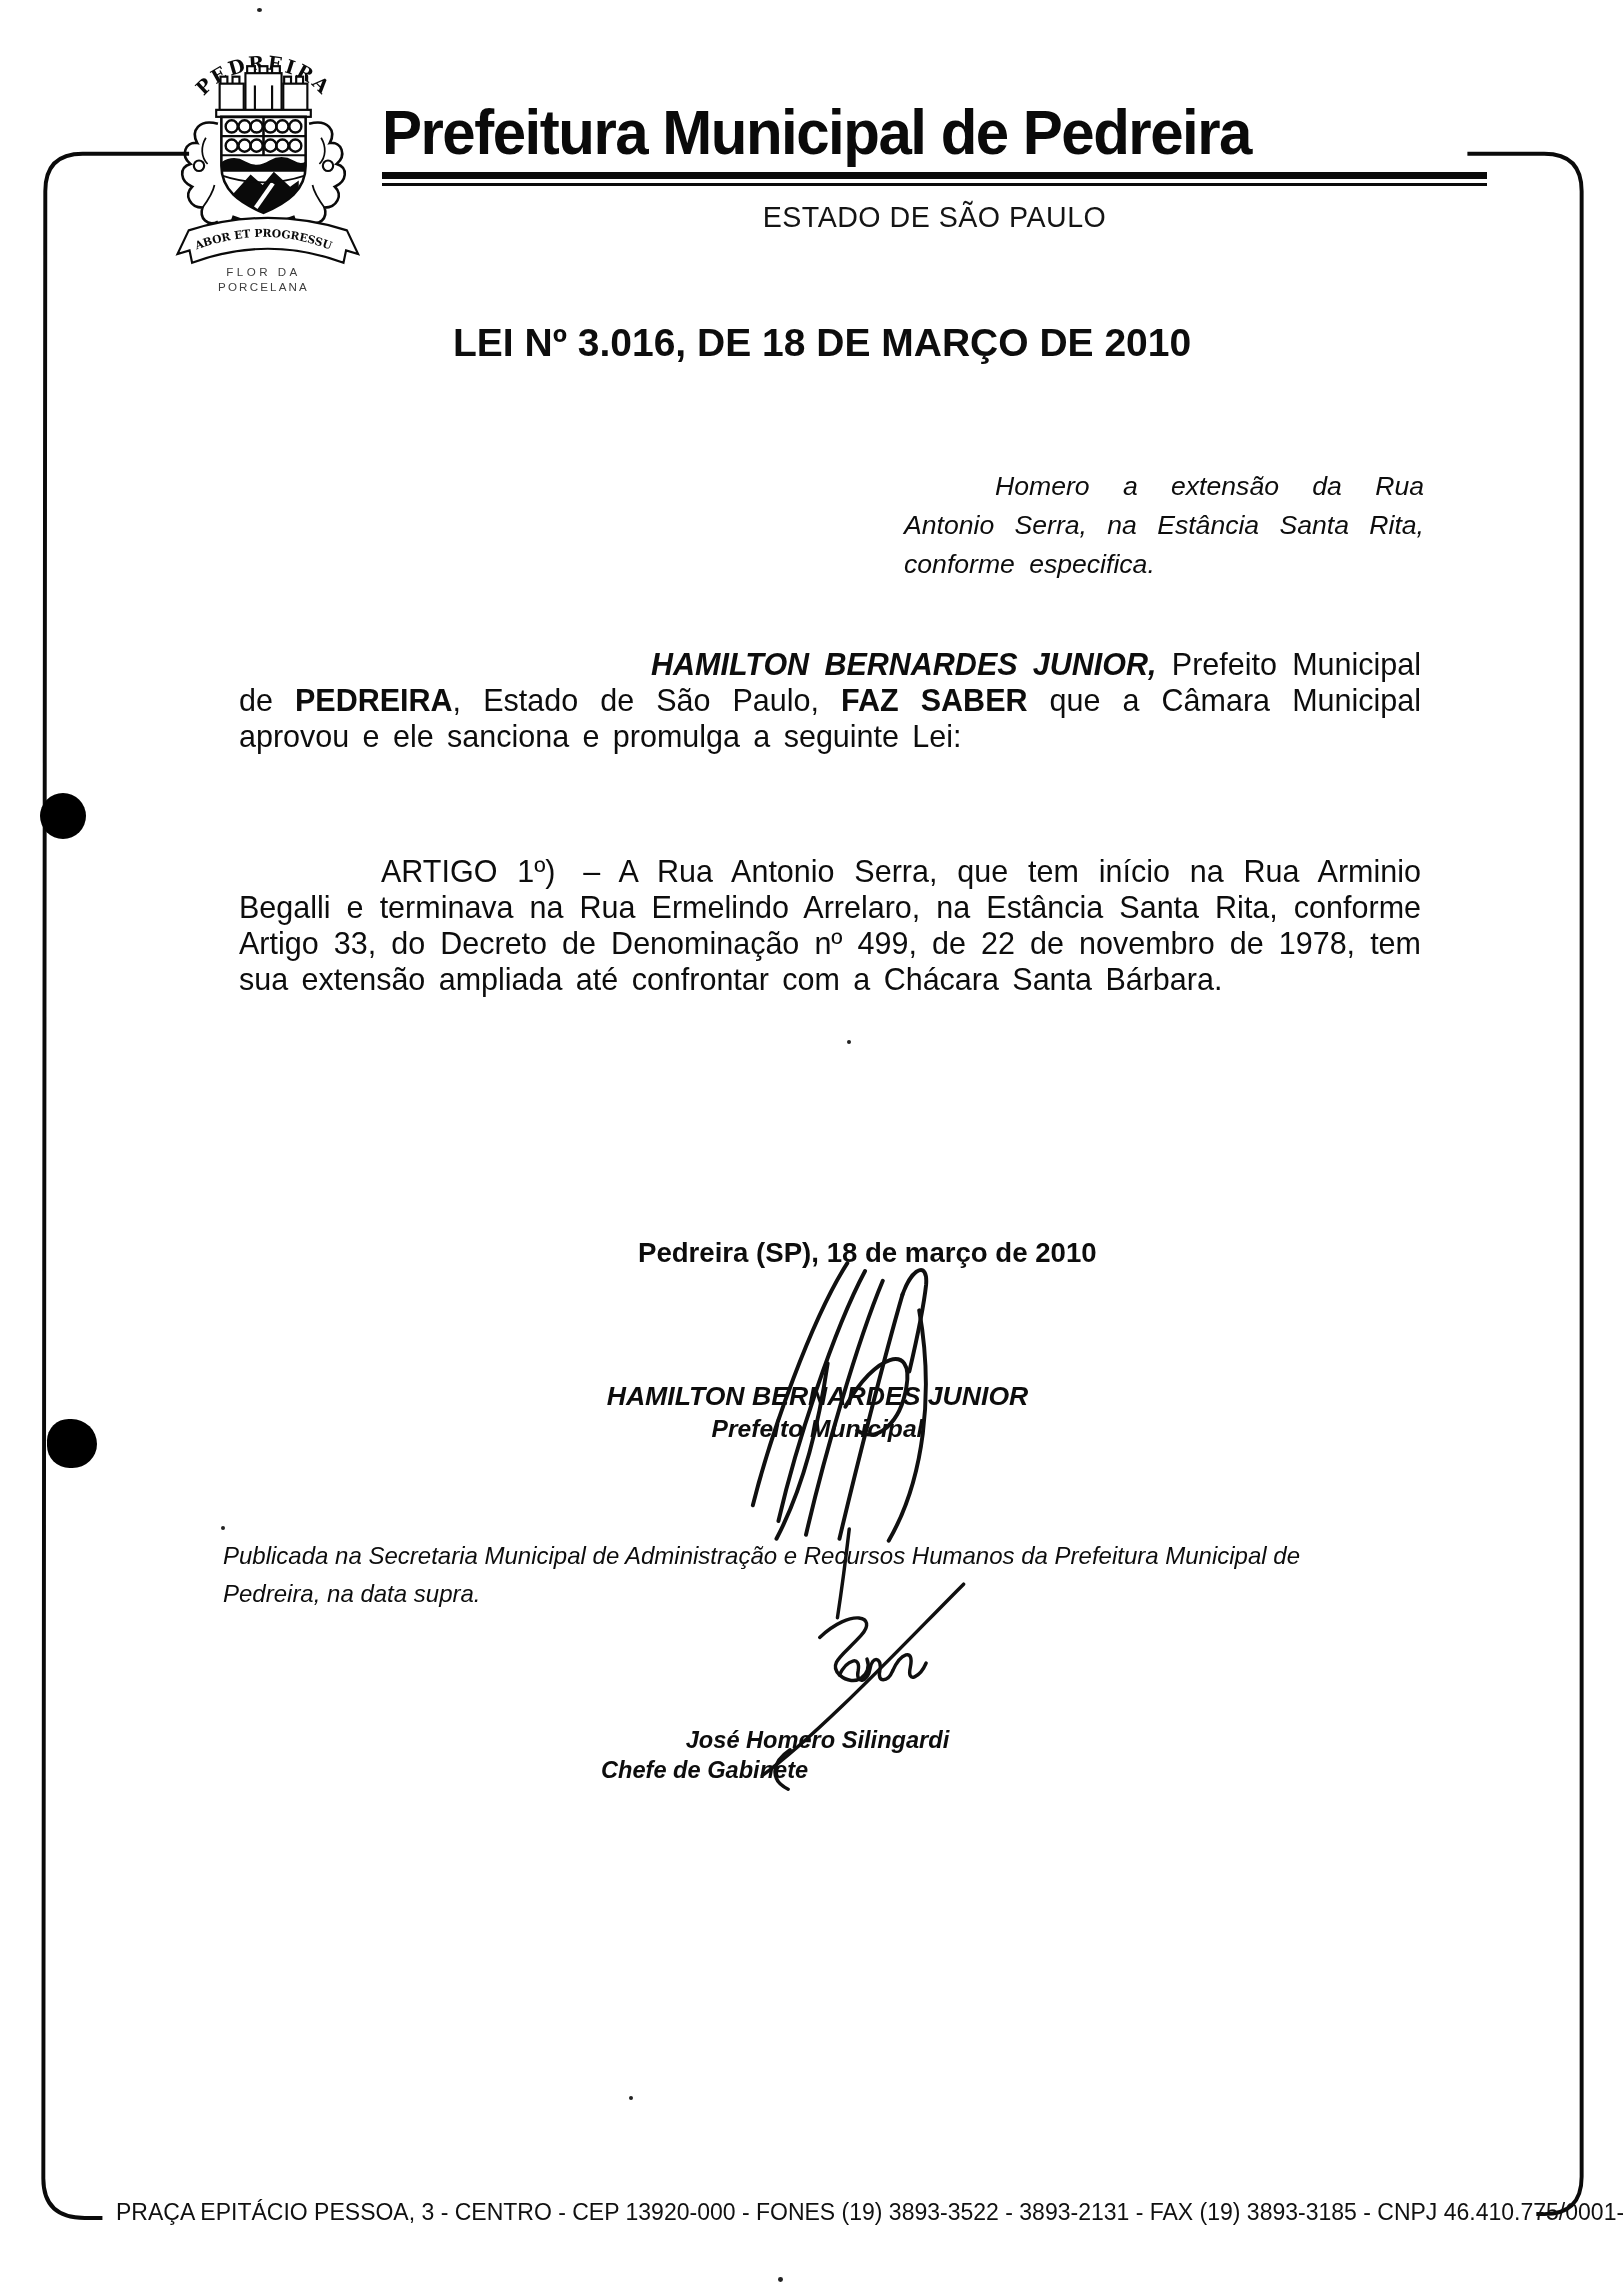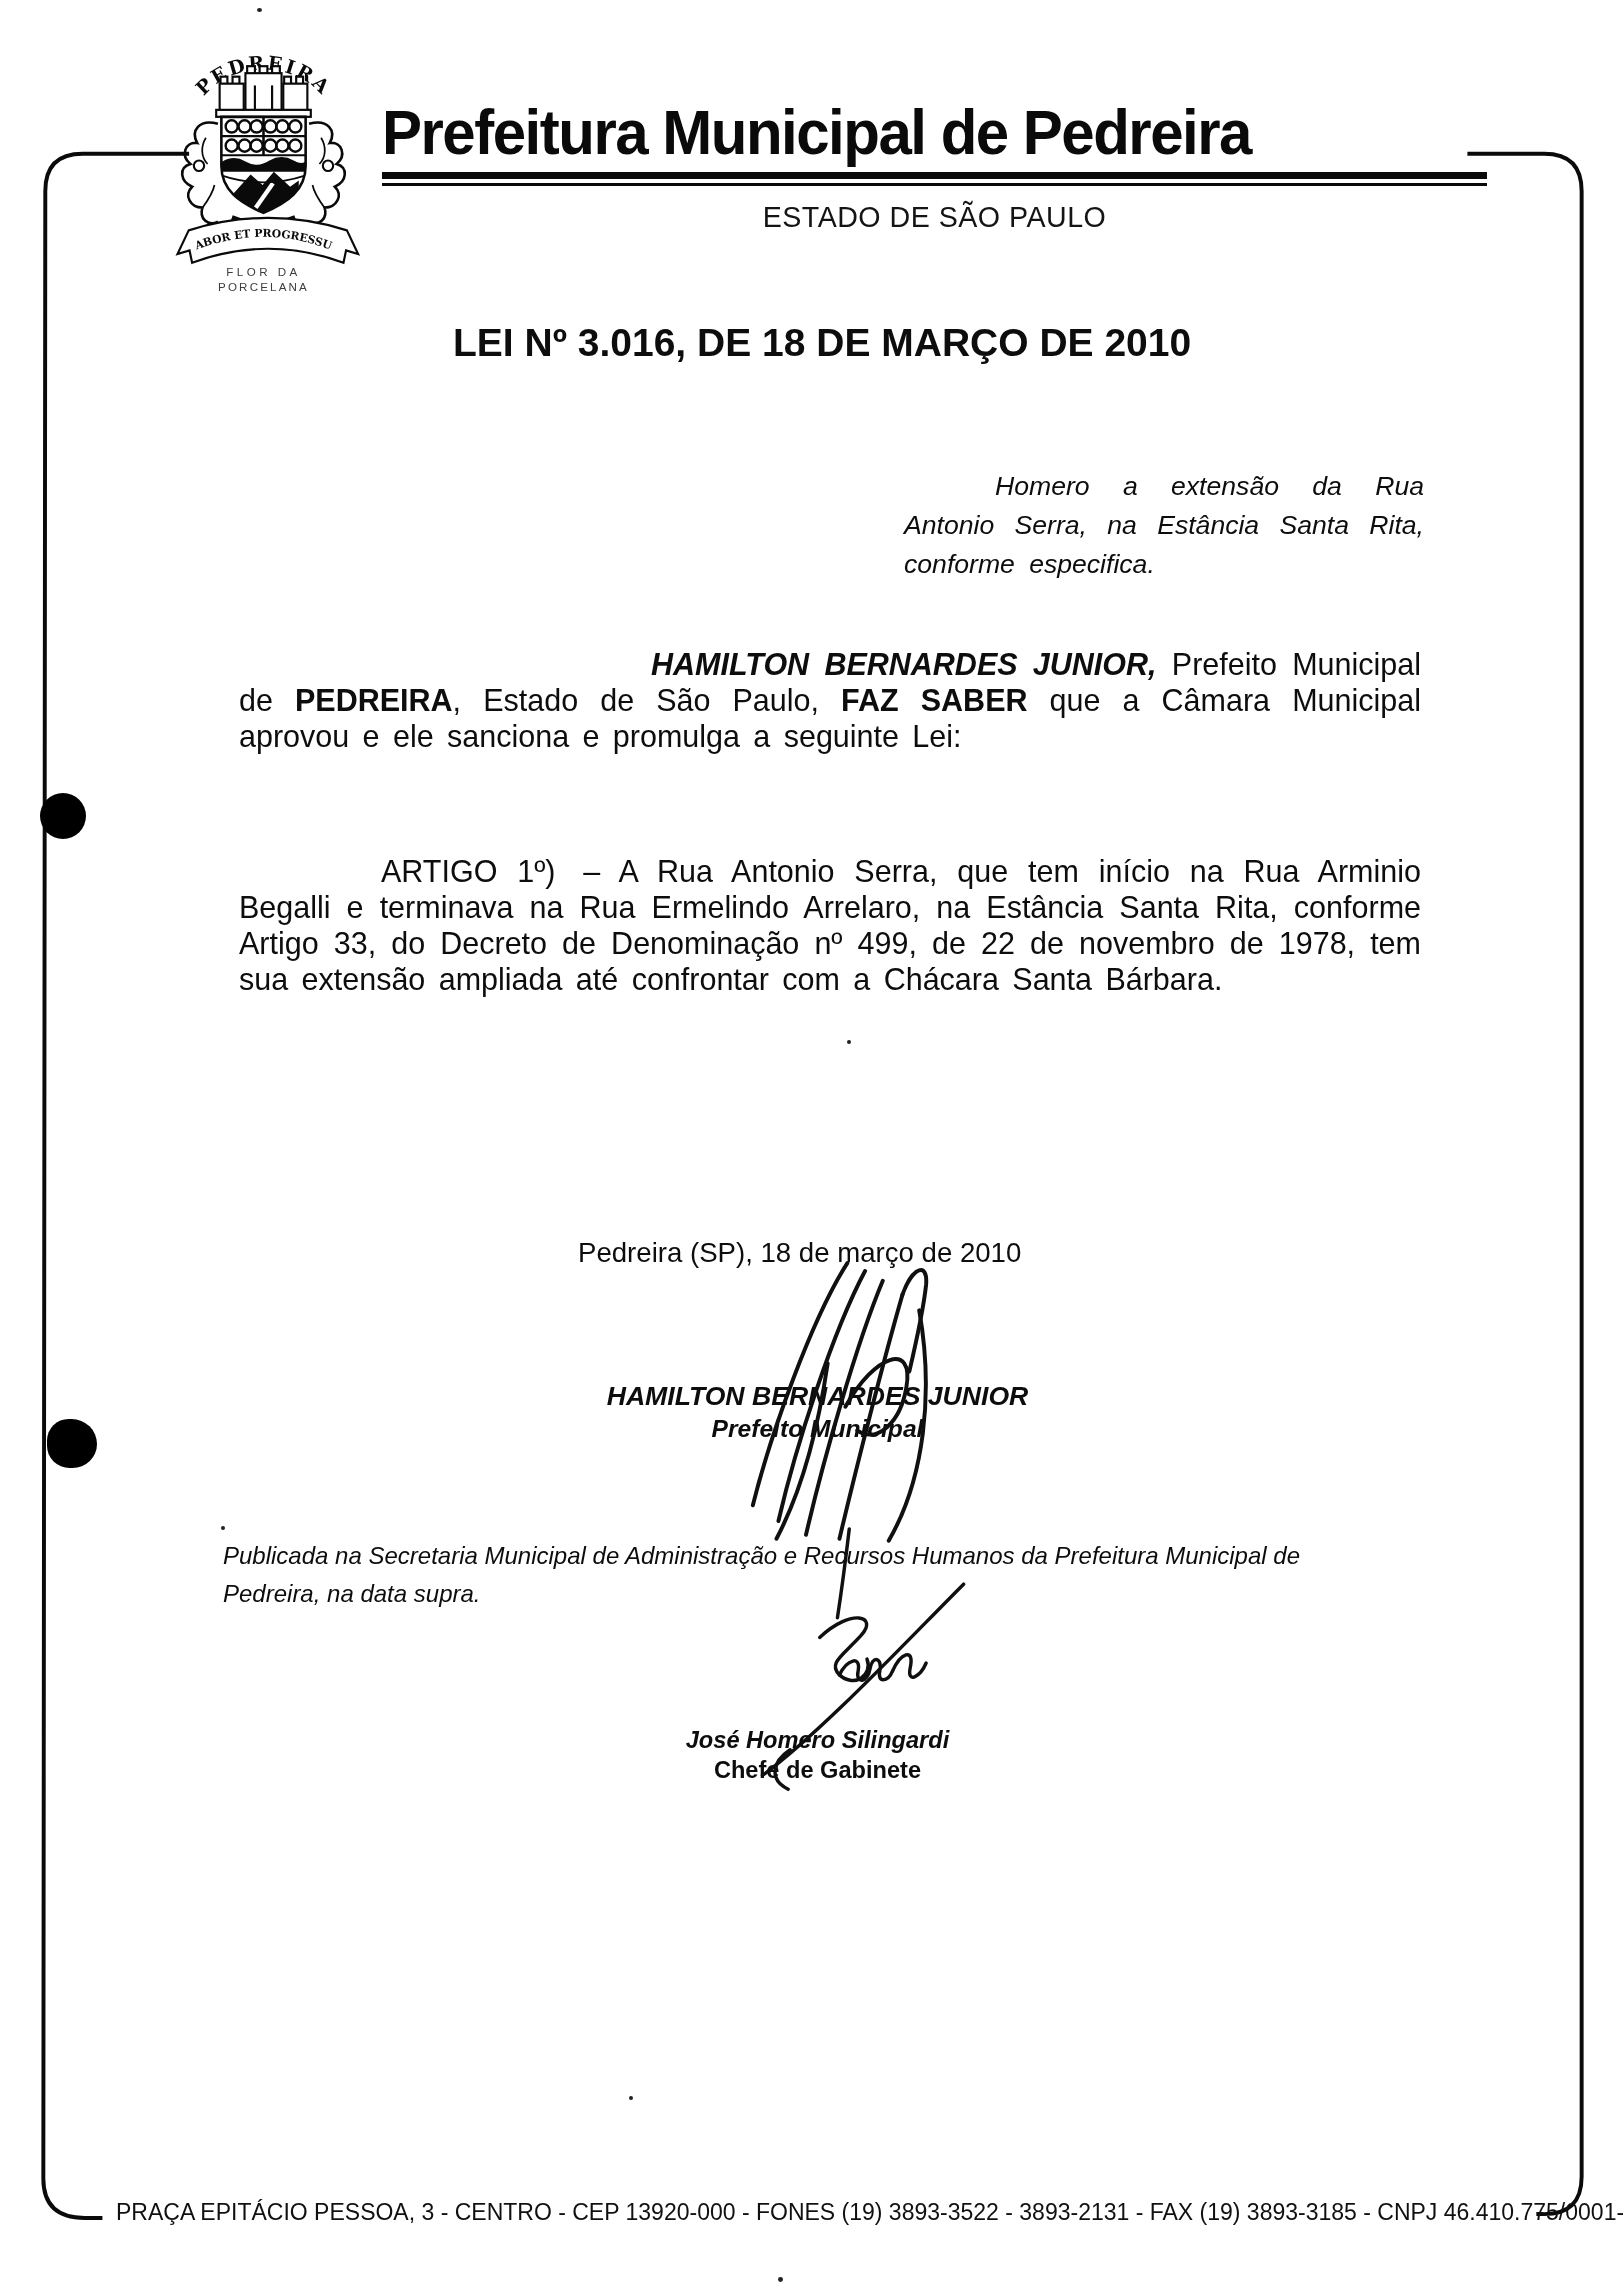--- a/index.html
+++ b/index.html
@@ -45,35 +45,35 @@
   }
   .bodytext{
     font-size:30.5px;line-height:36px;
     text-align:justify;text-align-last:left;
     word-spacing:4.9px;z-index:2;
   }
   #preamble{left:239px;top:646px;width:1182px;text-indent:412px;}
   #article-1{left:239px;top:853px;width:1182px;text-indent:134px;}
   #article-2{left:239px;top:1080px;width:1182px;text-indent:134px;}
   .art-label{font-weight:normal;margin-left:8px;}
-  #dateline{left:578px;top:1237px;font-size:27.6px;white-space:nowrap;z-index:2;}
+  #dateline{left:638px;top:1237px;font-size:27.6px;white-space:nowrap;z-index:2;font-weight:bold;}
   
   .sig-svg{position:absolute;z-index:5;}
   #sig1-svg{left:680px;top:1247px;width:315px;height:296px;}
   #sig2-svg{left:729px;top:1527px;width:276px;height:276px;}
   #sign1-name{left:591px;top:1381px;width:453px;text-align:center;
     font-size:26.6px;font-weight:bold;font-style:italic;z-index:4;}
   #sign1-role{left:591px;top:1415px;width:453px;text-align:center;
     font-size:24.6px;font-weight:bold;font-style:italic;z-index:4;}
   #publication-note{left:223px;top:1537px;width:1157px;
     font-size:24px;font-style:italic;line-height:38px;z-index:2;}
   #sign2-name{left:601px;top:1727px;width:433px;text-align:center;
     font-size:23.6px;font-weight:bold;font-style:italic;z-index:4;}
-  #sign2-role{left:601px;top:1757px;width:433px;text-align:center;
-    font-size:23.6px;font-weight:bold;z-index:4;}
+  #sign2-role{left:601px;top:1757px;width:433px;text-align:left;
+    font-size:23.6px;font-weight:bold;font-style:italic;z-index:4;}
   
   #footer-line1{left:116px;top:2199px;width:1423px;font-size:23px;
     white-space:nowrap;z-index:2;color:#101010;}
   #footer-line2{left:116px;top:2229px;width:1423px;z-index:2;
     display:flex;justify-content:space-between;font-size:22.7px;color:#101010;}
   
   .speck{position:absolute;background:#222;border-radius:50%;z-index:2;}
 </style>
 </head>
 <body>

